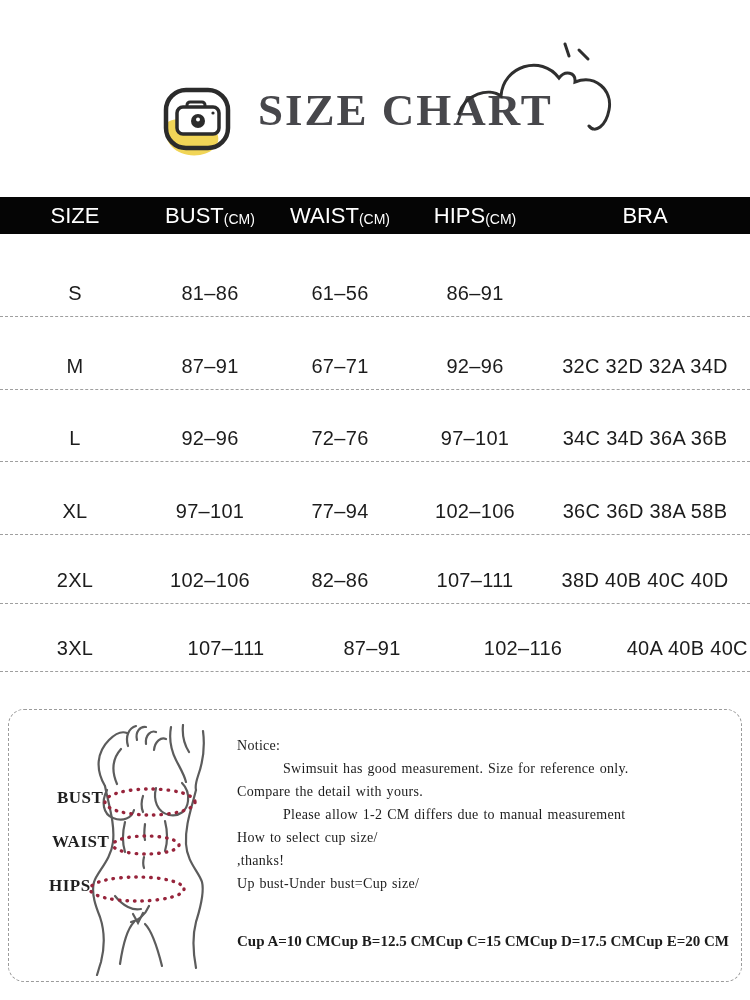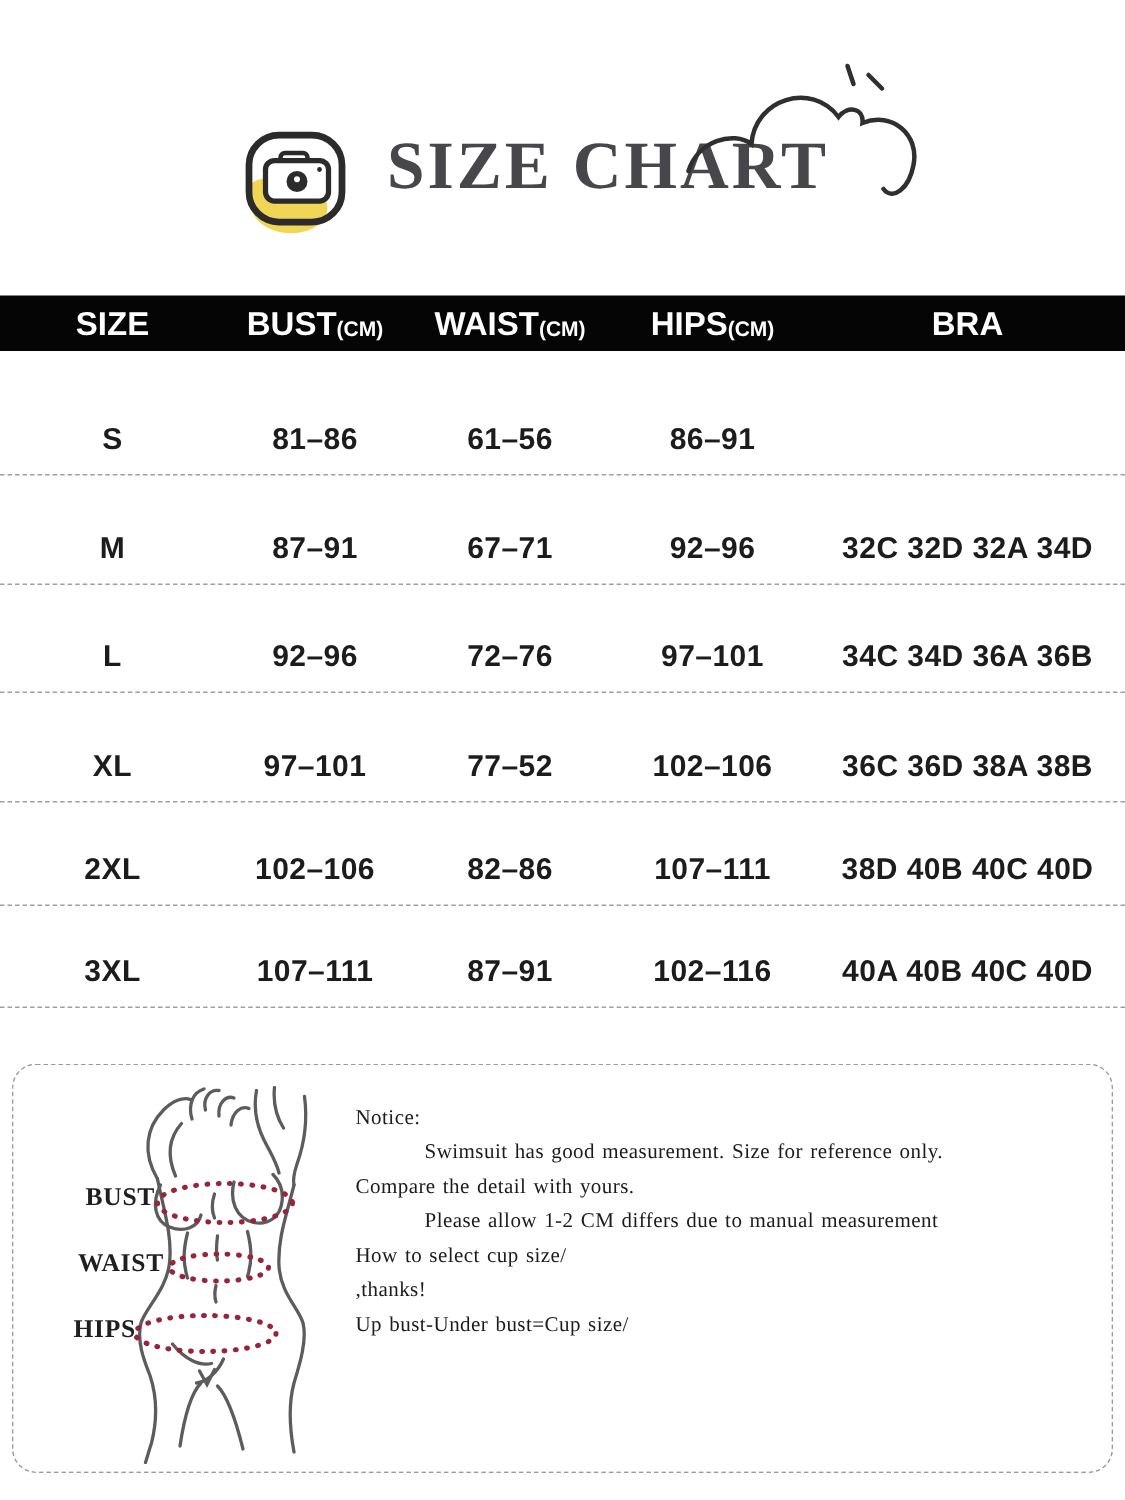--- a/index.html
+++ b/index.html
@@ -6,29 +6,29 @@
   .page{position:relative;width:750px;height:1000px;background:#ffffff;overflow:hidden;
         font-family:"Liberation Sans",sans-serif;color:#1e1e1e;margin-top:12px;}
 
   
   .title{position:absolute;left:258px;top:72px;font-family:"Liberation Serif",serif;
          font-weight:bold;font-size:45px;letter-spacing:2px;color:#47474b;white-space:nowrap;}
   .camera-svg{position:absolute;left:156px;top:66px;}
   .cloud-svg{position:absolute;left:445px;top:20px;}
 
   
-  .grid-cols{display:grid;grid-template-columns:150px 120px 140px 130px 210px;font-weight:bold;}
+  .grid-cols{display:grid;grid-template-columns:150px 120px 140px 130px 210px;}
   .thead{position:absolute;left:0;top:185px;width:750px;height:37px;background:#050505;}
   .th{color:#ffffff;font-size:22px;text-align:center;line-height:37px;white-space:nowrap;}
   .unit{font-size:14px;position:relative;top:1px;letter-spacing:0;}
   .tbody{position:absolute;left:0;top:222px;width:750px;}
   .trow{border-bottom:1px dashed #9f9f9f;align-items:end;}
   .td{text-align:center;font-size:20px;color:#1c1c1c;padding-bottom:11px;white-space:nowrap;
       letter-spacing:0.3px;}
-  .r1{height:82px;}.r2{height:72px;}.r3{height:71px;}.r4{height:72px;}.r5{height:68px;}.r6{height:67px;}
+  .r1{height:82px;}.r2{height:72px;}.r3{height:71px;}.r4{height:72px;}.r5{height:68px;}.r6{height:67px;gap:16px;}
 
   
   .notice-box{position:absolute;left:8px;top:697px;width:734px;height:273px;
               border:1px dashed #9b9b9b;border-radius:16px;box-sizing:border-box;}
   .figure-svg{position:absolute;left:25px;top:712px;}
   .mlabel{position:absolute;font-family:"Liberation Serif",serif;font-weight:bold;
           font-size:17px;color:#1f1f1f;letter-spacing:0.5px;}
   .lbl-bust{left:57px;top:776px;}
   .lbl-waist{left:52px;top:820px;}
   .lbl-hips{left:49px;top:864px;}
@@ -92,23 +92,23 @@
     <div class="trow grid-cols r3">
       <div class="td">L</div>
       <div class="td">92–96</div>
       <div class="td">72–76</div>
       <div class="td">97–101</div>
       <div class="td">34C 34D 36A 36B</div>
     </div>
     <div class="trow grid-cols r4">
       <div class="td">XL</div>
       <div class="td">97–101</div>
-      <div class="td">77–52</div>
+      <div class="td">77–94</div>
       <div class="td">102–106</div>
-      <div class="td">36C 36D 38A 38B</div>
+      <div class="td">36C 36D 38A 58B</div>
     </div>
     <div class="trow grid-cols r5">
       <div class="td">2XL</div>
       <div class="td">102–106</div>
       <div class="td">82–86</div>
       <div class="td">107–111</div>
       <div class="td">38D 40B 40C 40D</div>
     </div>
     <div class="trow grid-cols r6">
       <div class="td">3XL</div>
@@ -170,14 +170,21 @@
   <div class="ntext">
     <div>Notice:</div>
     <div class="ind">Swimsuit has good measurement. Size for reference only.</div>
     <div>Compare the detail with yours.</div>
     <div class="ind">Please allow 1-2 CM differs due to manual measurement</div>
     <div>How to select cup size/</div>
     <div>,thanks!</div>
     <div>Up bust-Under bust=Cup size/</div>
   </div>
 
+  <div class="cups">
+    <span>Cup A=10 CM</span>
+    <span>Cup B=12.5 CM</span>
+    <span>Cup C=15 CM</span>
+    <span>Cup D=17.5 CM</span>
+    <span>Cup E=20 CM</span>
+  </div>
 
 </div>
 
 </body></html>

